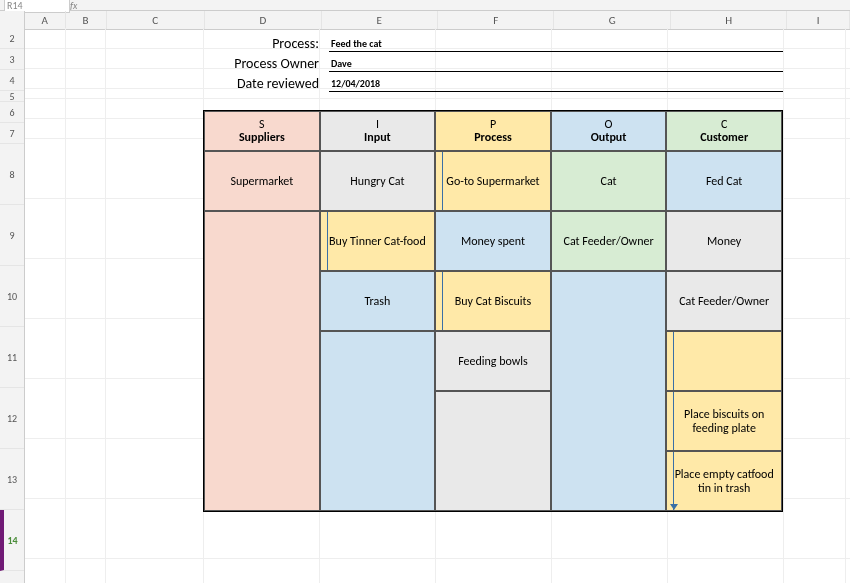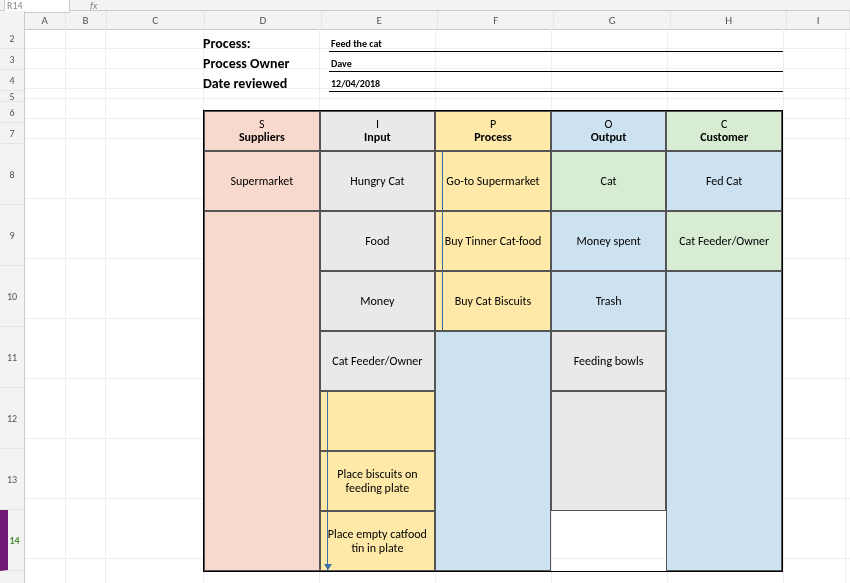--- a/index.html
+++ b/index.html
@@ -30,21 +30,20 @@
   }
   .name-box {
     width: 60px;
     background: #fff;
     border: 1px solid #ccc;
     font-size: 10px;
     padding: 0 2px;
     color: #888;
   }
   .fx {
-    margin-left: 20px;
     font-style: italic;
     color: #888;
   }
   .col-header-row {
     display: flex;
     height: 18px;
     background: #f3f3f3;
     border-bottom: 1px solid #ccc;
     font-size: 11px;
     color: #555;
@@ -79,21 +78,21 @@
   }
   .row-head {
     border-bottom: 1px solid #e5e5e5;
     display: flex;
     align-items: center;
     justify-content: center;
   }
   .row-head.active {
     color: #4a8d3a;
     font-weight: bold;
-    border-left: 8px solid #701a75;
+    border-left: 4px solid #701a75;
     padding-right: 3px;
   }
   .cells {
     position: relative;
     flex: 1;
   }
   
   .light-grid {
     position: absolute;
     inset: 0;
@@ -110,21 +109,22 @@
     top: 4px;
     width: 580px;
   }
   .meta-row {
     display: flex;
     align-items: flex-end;
     height: 20px;
   }
   .meta-label {
     width: 116px;
-    font-weight: bold;
+    text-align: right;
+    font-weight: normal;
     padding-right: 10px;
     font-size: 14px;
     margin-top: 24px;
   }
   .meta-value {
     flex: 1;
     font-weight: bold;
     font-size: 10px;
     border-bottom: 1px solid #000;
     padding-left: 2px;
@@ -288,52 +288,51 @@
           <div class="body-cell c-s">Supermarket</div>
           <div class="body-cell c-i">Hungry Cat</div>
           <div class="body-cell c-p proc-wrap">
             <span>Go-to Supermarket</span>
             <span class="arrow-line"></span>
           </div>
           <div class="body-cell c-c">Cat</div>
           <div class="body-cell c-o">Fed Cat</div>
 
           <div class="body-cell c-s tall" style="grid-row: span 6;"></div>
-          <div class="body-cell c-i">Food</div>
           <div class="body-cell c-p proc-wrap">
             <span>Buy Tinner Cat-food</span>
             <span class="arrow-line"></span>
           </div>
           <div class="body-cell c-o">Money spent</div>
           <div class="body-cell c-c">Cat Feeder/Owner</div>
 
           <div class="body-cell c-i">Money</div>
+          <div class="body-cell c-o">Trash</div>
           <div class="body-cell c-p proc-wrap">
             <span>Buy Cat Biscuits</span>
             <span class="arrow-line"></span>
           </div>
-          <div class="body-cell c-o">Trash</div>
           <div class="body-cell c-o tall" style="grid-row: span 5;"></div>
 
           <div class="body-cell c-i">Cat Feeder/Owner</div>
           <div class="body-cell c-o tall" style="grid-row: span 4;"></div>
 
           <div class="body-cell c-i">Feeding bowls</div>
           <div class="body-cell c-p proc-wrap">
             <span class="arrow-line"></span>
           </div>
 
           <div class="body-cell c-i tall" style="grid-row: span 2;"></div>
           <div class="body-cell c-p proc-wrap">
             <span>Place biscuits on feeding plate</span>
             <span class="arrow-line"></span>
           </div>
 
           <div class="body-cell c-p proc-wrap">
-            <span>Place empty catfood tin in plate</span>
+            <span>Place empty catfood tin in trash</span>
             <span class="arrow-line"></span>
             <span class="arrow-head"></span>
           </div>
         </div>
       </div>
 
     </div>
   </div>
 </div>
 

